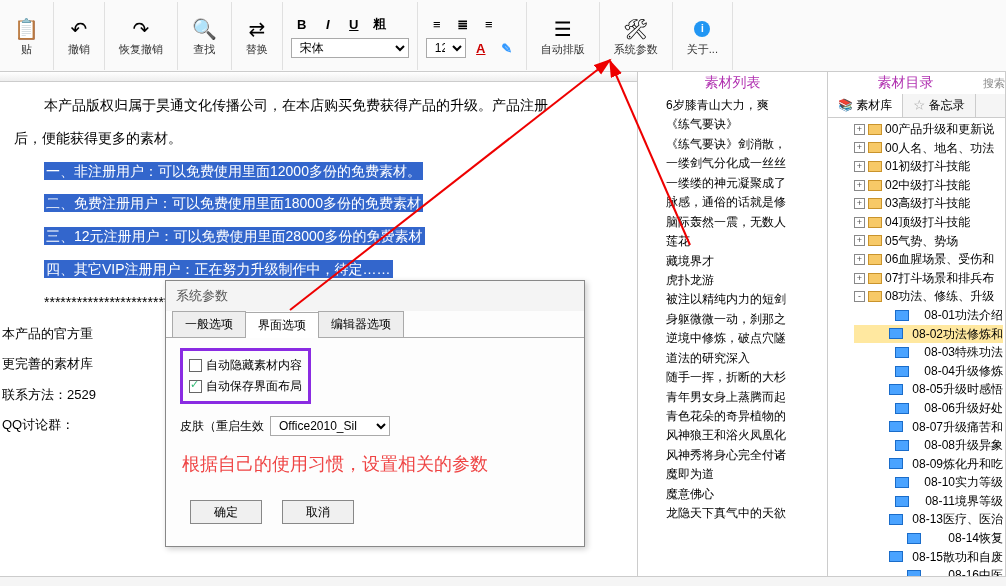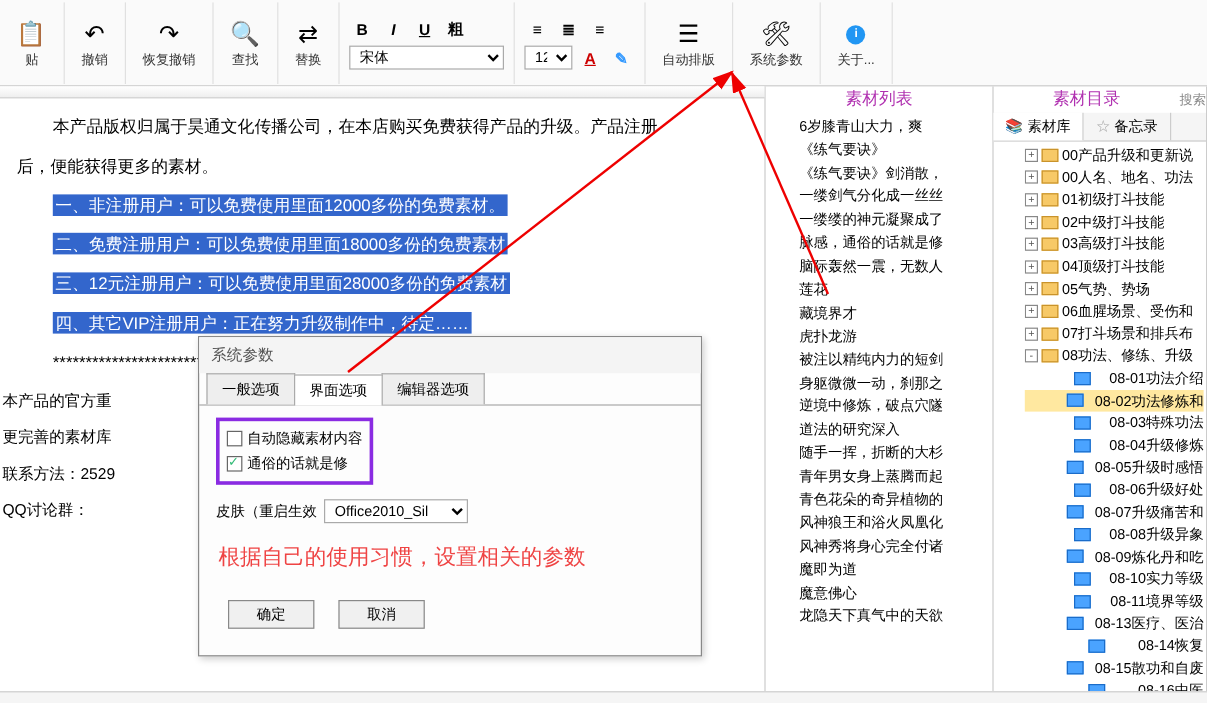--- a/index.html
+++ b/index.html
@@ -7,21 +7,21 @@
   
   
   .toolbar { display: flex; align-items: flex-start; height: 72px; border-bottom: 1px solid #ccc; background: #fafafa; padding-top: 2px; }
   .tb-group { display: flex; flex-direction: column; align-items: center; justify-content: center; padding: 2px 6px; height: 68px; border-right: 1px solid #e0e0e0; }
   .tb-btn { display: flex; flex-direction: column; align-items: center; justify-content: center; padding: 2px 8px; cursor: pointer; }
   .tb-btn .ic { font-size: 20px; height: 26px; display: flex; align-items: center; }
   .tb-btn .lbl { font-size: 11px; color: #333; }
   .tb-row { display: flex; align-items: center; gap: 4px; padding: 2px; }
   .tb-mini { width: 22px; height: 20px; display: inline-flex; align-items: center; justify-content: center; cursor: pointer; font-weight: bold; font-size: 13px; }
   .tb-sel { border: 1px solid #aaa; background: #fff; padding: 1px 4px; font-size: 12px; height: 20px; }
-  .font-name { width: 129px; }
+  .font-name { width: 118px; }
   .font-size { width: 40px; }
   .info-icon { width: 16px; height: 16px; border-radius: 50%; background: #2196f3; color: #fff; display: flex; align-items: center; justify-content: center; font-size: 10px; font-weight: bold; font-style: normal; }
   
   
   .main { display: flex; height: 504px; }
   .editor-col { width: 638px; display: flex; flex-direction: column; border-right: 1px solid #ccc; }
   .ruler { height: 10px; background: linear-gradient(to bottom, #fff 0%, #eee 100%); border-bottom: 1px solid #ccc; }
   .editor { flex: 1; padding: 6px 12px 6px 44px; font-size: 14px; line-height: 2.2; color: #000; overflow: hidden; position: relative; }
   .hl { background: #3366cc; color: #fff; padding: 1px 2px; display: inline; }
   .editor p { margin: 2px 0; }
@@ -345,21 +345,21 @@
     <div class="dlg-tab">编辑器选项</div>
   </div>
   <div class="dlg-body">
     <div class="chk-group">
       <div class="chk-row">
           <span class="chk"></span>
           <span>自动隐藏素材内容</span>
         </div>
       <div class="chk-row">
           <span class="chk checked"></span>
-          <span>通俗的话就是修</span>
+          <span>自动保存界面布局</span>
         </div>
     </div>
     <div class="skin-row">
       <span>皮肤（重启生效</span>
       <select class="tb-sel" style="width:120px"><option>Office2010_Sil</option></select>
     </div>
     <div class="blurb">根据自己的使用习惯，设置相关的参数</div>
     <div class="dlg-btns">
       <div class="dlg-btn">确定</div>
       <div class="dlg-btn">取消</div>

